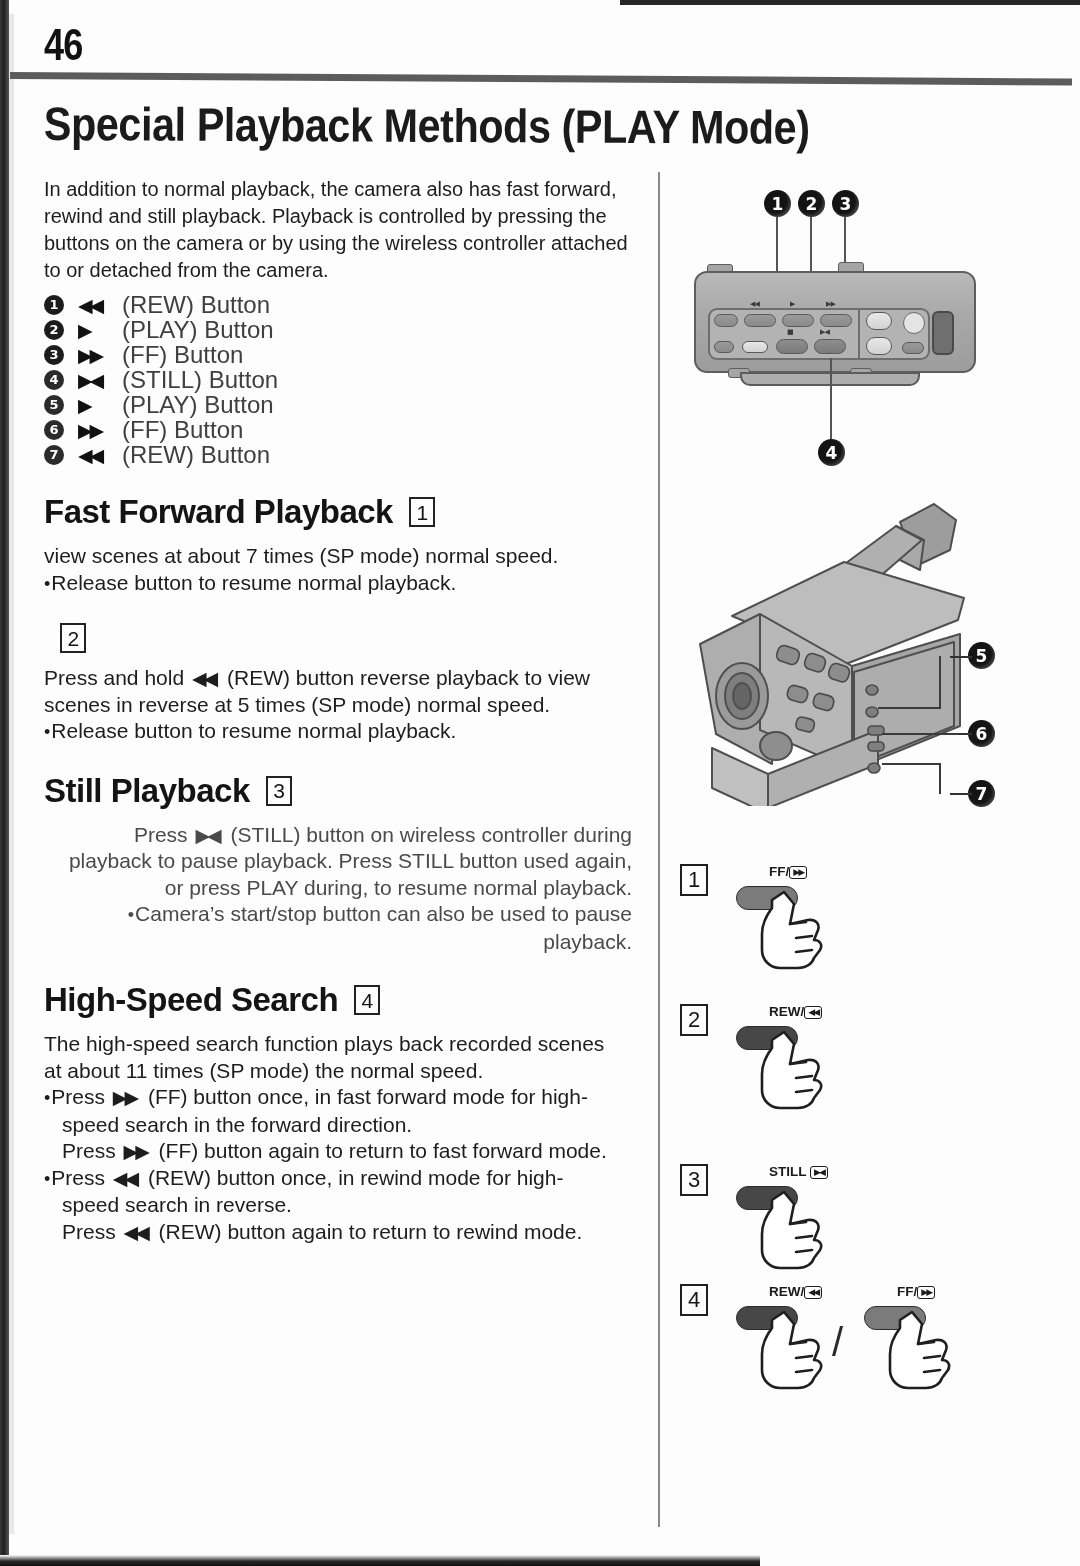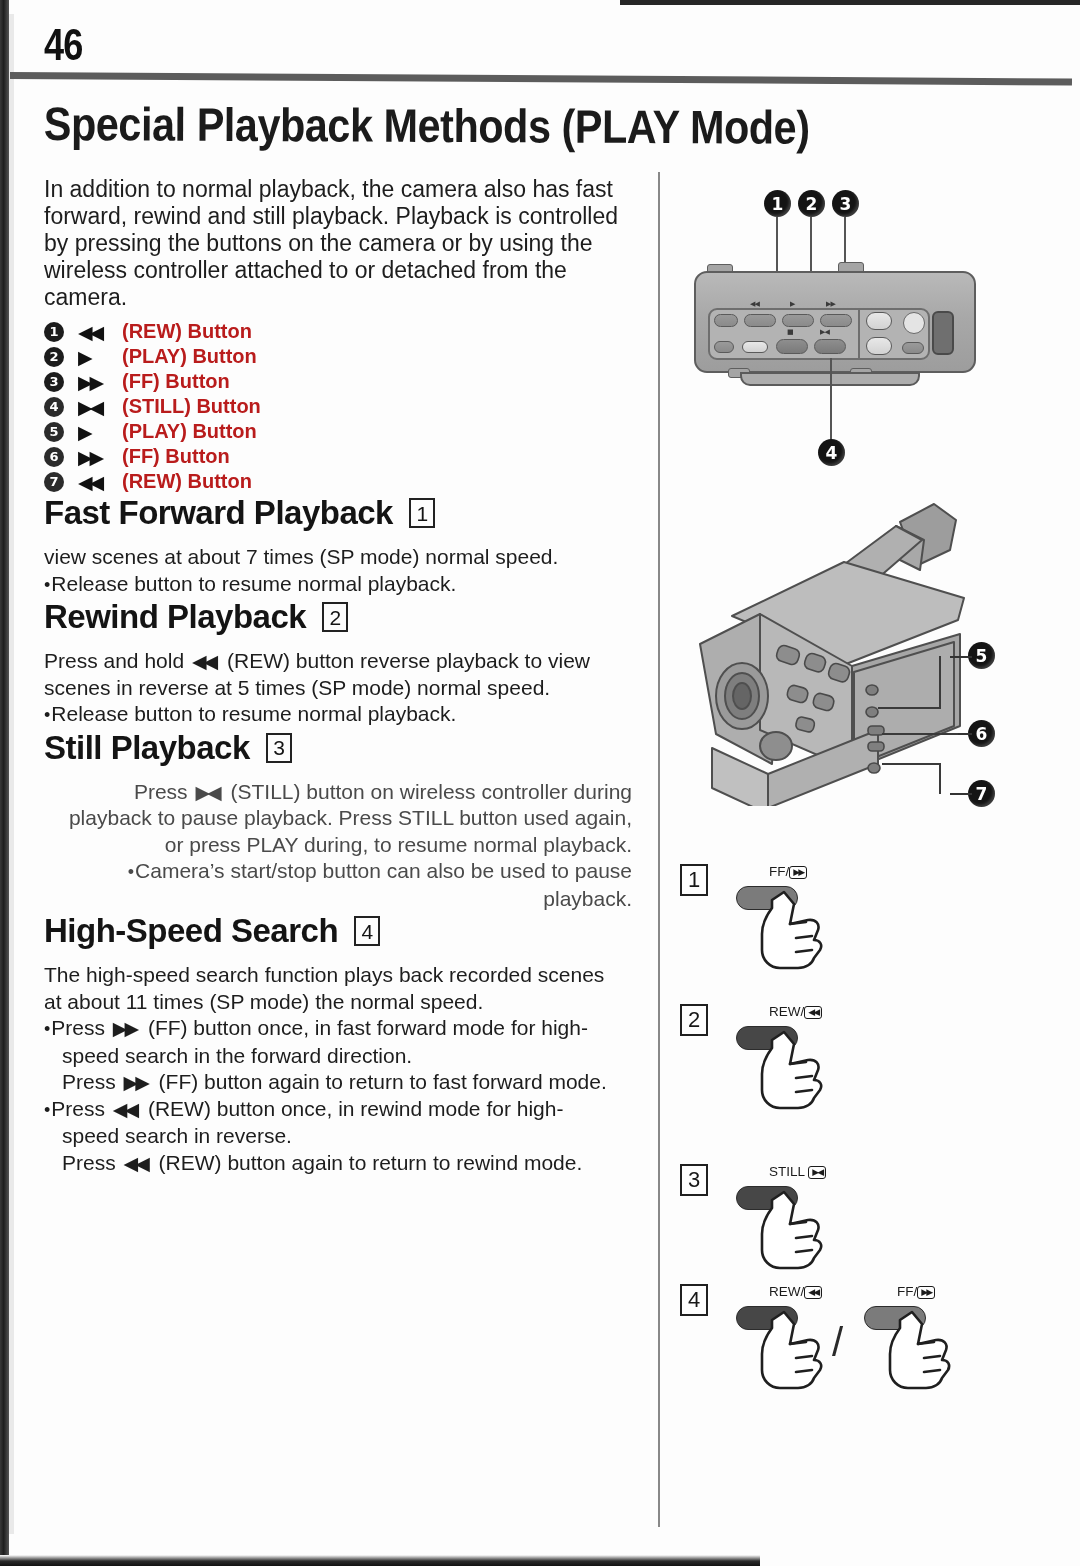--- a/index.html
+++ b/index.html
@@ -76,21 +76,21 @@
     width: 588px;
   }
 
   .right-col {
     position: absolute; left: 672px; top: 176px;
     width: 400px; height: 1360px;
   }
 
   
   .intro {
-    font-size: 23px; line-height: 27px;
+    font-size: 20px; line-height: 27px;
     color: #1d1d1d;
   }
   .body-p {
     font-size: 21px; line-height: 26.5px;
     color: #1d1d1d;
     margin: 0;
   }
   .body-p.faded { color: #4a4a4a; text-align: right; }
 
   
@@ -115,25 +115,26 @@
   }
   .glyph {
     display: inline-block;
     width: 44px; text-align: left;
     font-size: 19px; font-weight: 700;
     letter-spacing: -3px;
     color: #111;
     font-family: "DejaVu Sans", sans-serif;
   }
   .btn-label {
-    font-size: 20px; font-weight: 700; color: #b91c1c;
+    font-size: 24px; font-weight: 400; color: #404040;
   }
 
   
   .section {
+    margin-top: 26px;
   }
   h2.sec-title {
     margin: 0 0 12px 0;
     font-size: 33px; font-weight: 700;
     letter-spacing: -0.5px;
     color: #141414;
     display: flex; align-items: center;
     font-family: "Liberation Sans", sans-serif;
   }
   .boxnum {
@@ -223,21 +224,21 @@
   .press .boxnum2 {
     position: absolute; left: 0; top: 0;
     width: 28px; height: 32px;
     border: 2.5px solid #1f1f1f;
     display: flex; align-items: center; justify-content: center;
     font-size: 22px; color: #161616;
     font-family: "Liberation Sans", sans-serif;
   }
   .press .plabel {
     position: absolute;
-    font-size: 13.5px; font-weight: 400; color: #1b1b1b;
+    font-size: 13.5px; font-weight: 700; color: #1b1b1b;
     letter-spacing: 0px;
     white-space: nowrap;
     font-family: "Liberation Sans", sans-serif;
     padding-left: 37px;
   }
   .press .pbtn {
     position: absolute;
     width: 62px; height: 24px; border-radius: 13px;
     background: #474747;
     border: 1.5px solid #2c2c2c;
@@ -321,21 +322,20 @@
         <div class="section">
           <h2 class="sec-title">
             <span>Fast Forward Playback</span>
             <span class="boxnum">1</span>
           </h2>
           <p class="body-p">view scenes at about 7 times (SP mode) normal speed.</p>
           <p class="body-p bullet-line">Release button to resume normal playback.</p>
         </div>
         <div class="section">
           <h2 class="sec-title">
-            <span>Rewind Playback</span>
             <span class="boxnum">2</span>
           </h2>
           <p class="body-p"><span>Press and hold </span><span class="ig">◀◀</span><span> (REW) button reverse playback to view</span></p>
           <p class="body-p">scenes in reverse at 5 times (SP mode) normal speed.</p>
           <p class="body-p bullet-line">Release button to resume normal playback.</p>
         </div>
         <div class="section">
           <h2 class="sec-title">
             <span>Still Playback</span>
             <span class="boxnum">3</span>

